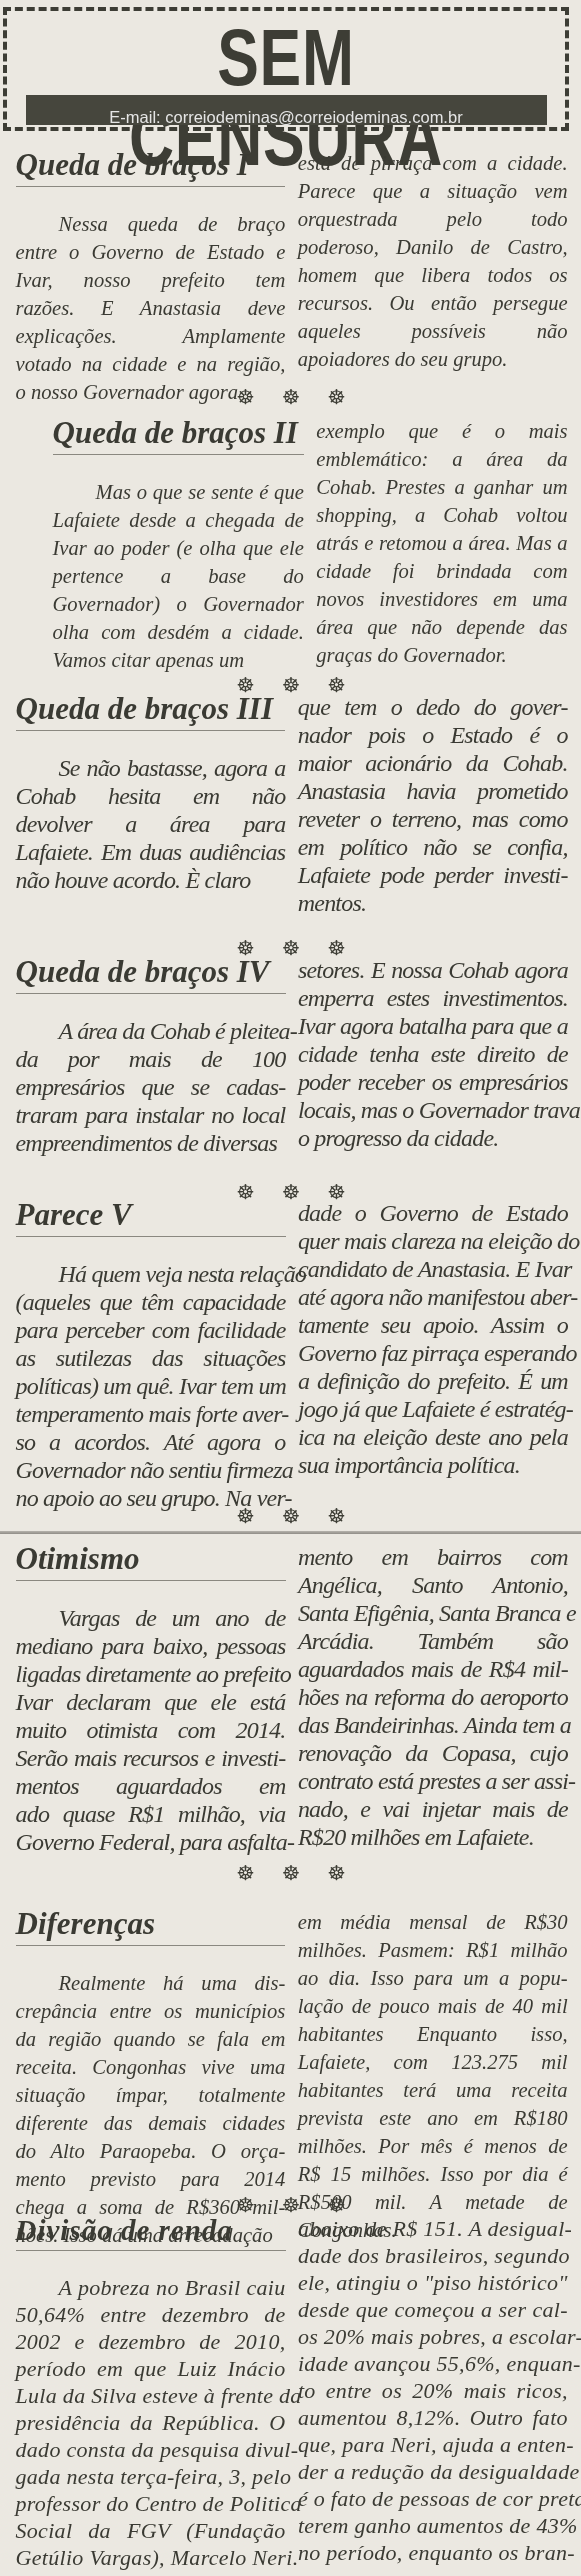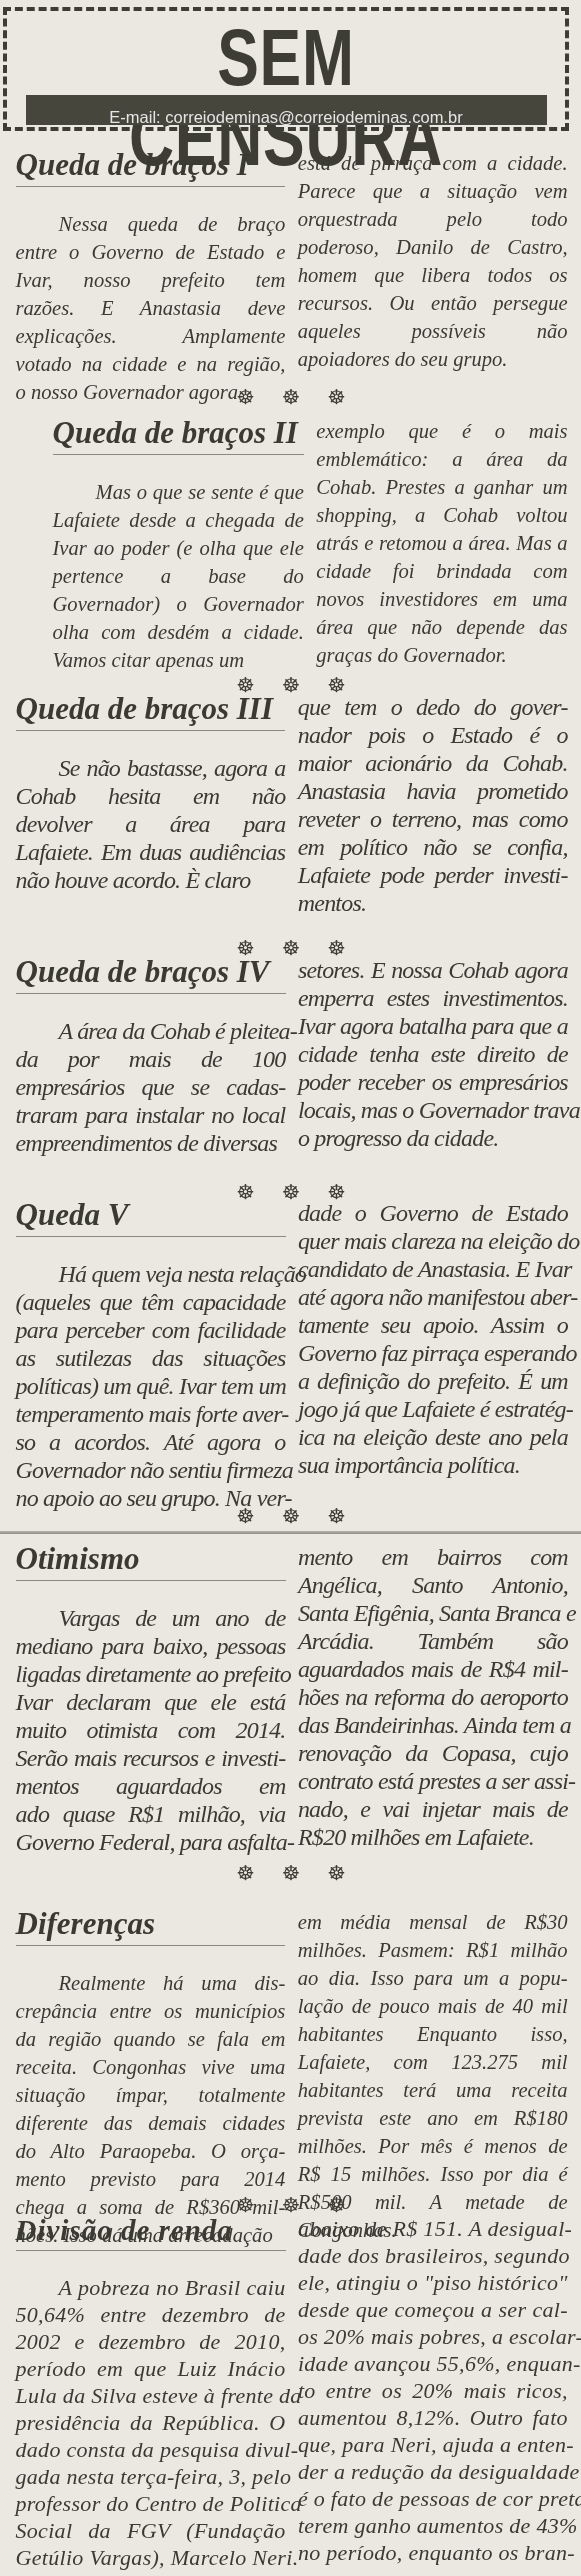--- a/index.html
+++ b/index.html
@@ -178,21 +178,21 @@
               <span class="line">poder receber os empresários</span>
               <span class="line">locais, mas o Governador trava</span>
               <span class="line end">o progresso da cidade.</span>
             </div>
       </div>
     </div>
   </div>
       <div class="section" style="top: 1199px;">
     <div class="cols">
       <div class="col">
-        <div class="headline" style="font-family: &quot;Liberation Sans Narrow&quot;, &quot;Liberation Serif&quot;, serif; font-size: 31px;">Queda V</div>
+        <div class="headline" style="font-family: &quot;Liberation Sans Narrow&quot;, &quot;Liberation Serif&quot;, serif; font-size: 31px;">Parece V</div>
         <div class="body-text left-body cond">
               <span class="line indent">Há quem veja nesta relação</span>
               <span class="line">(aqueles que têm capacidade</span>
               <span class="line">para perceber com facilidade</span>
               <span class="line">as sutilezas das situações</span>
               <span class="line">políticas) um quê. Ivar tem um</span>
               <span class="line">temperamento mais forte aver-</span>
               <span class="line">so a acordos. Até agora o</span>
               <span class="line">Governador não sentiu firmeza</span>
               <span class="line end">no apoio ao seu grupo. Na ver-</span>

